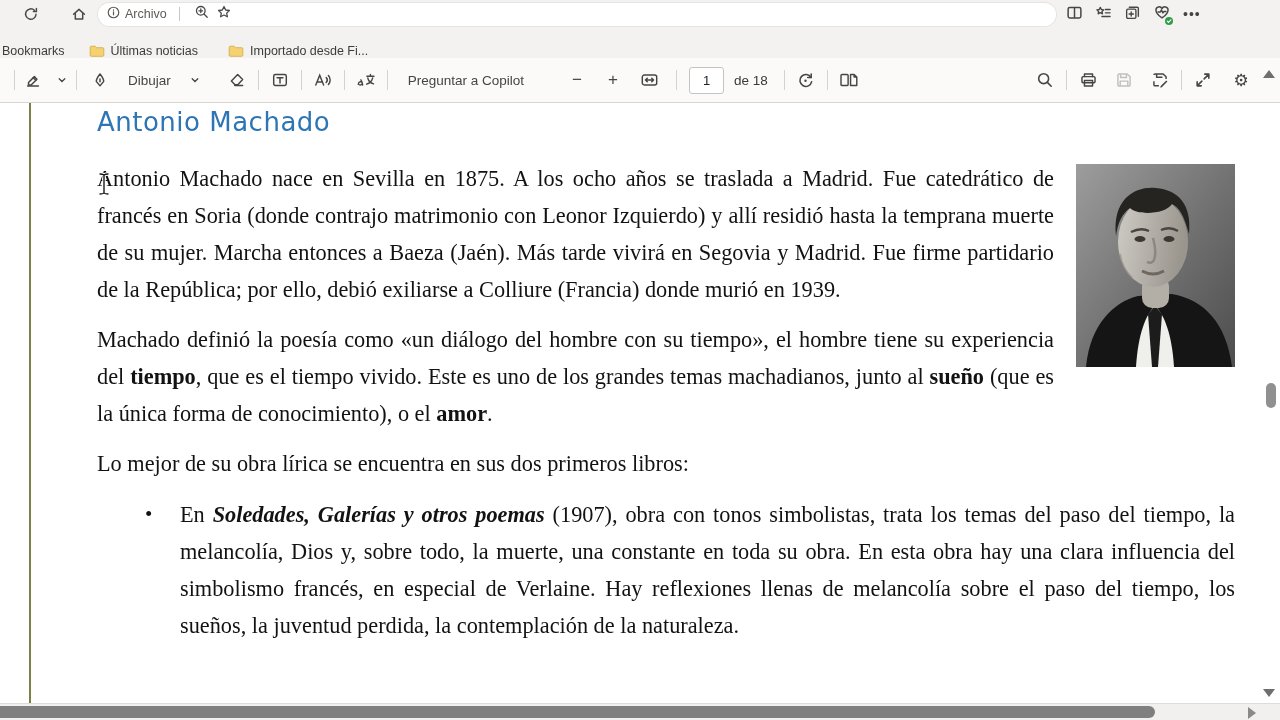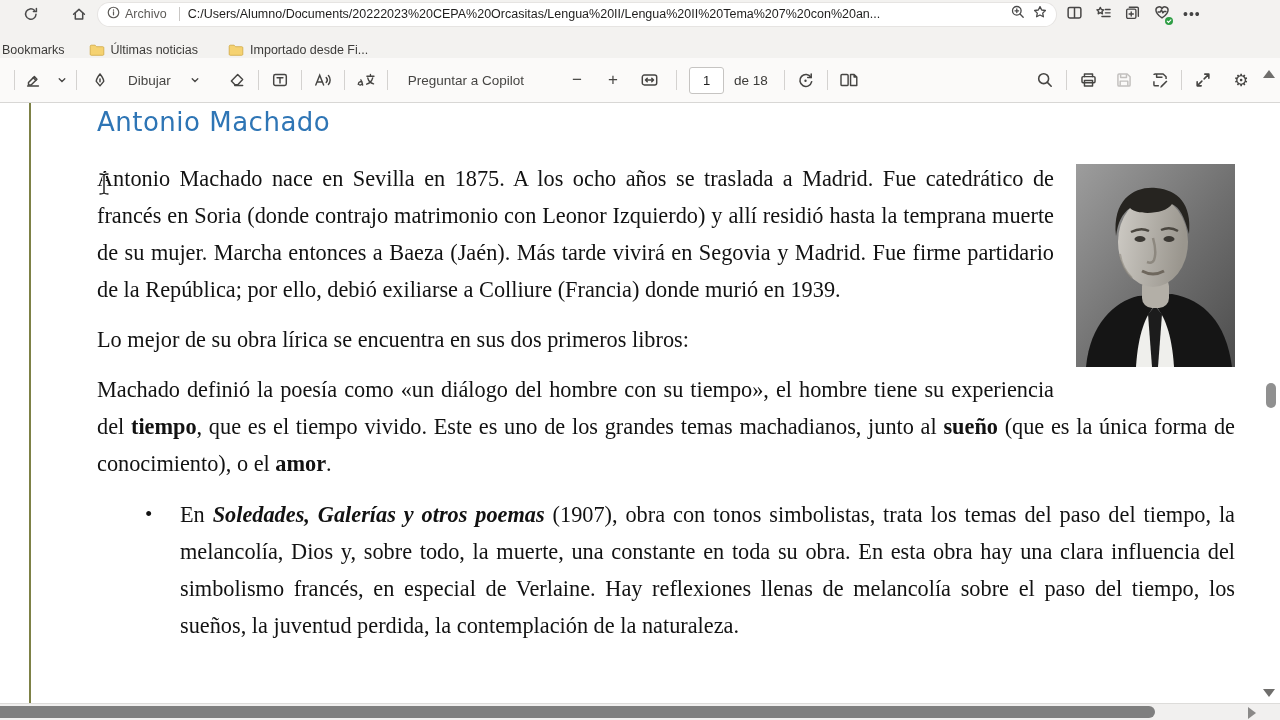--- a/index.html
+++ b/index.html
@@ -17,21 +17,21 @@
              display:flex; align-items:center; padding:0 8px; box-shadow:0 0 0 1px #e6e4e2; }
   .omni-scheme { font-size:12.5px; color:#5d5b58; margin:0 4px 0 4px; white-space:nowrap; }
   .omni-sep { width:1px; height:14px; background:#c9c7c5; margin:0 8px; }
   .omni-url { font-size:12.5px; color:#1f1e1d; white-space:nowrap; overflow:hidden; flex:1; }
   .omni-right { display:flex; align-items:center; gap:6px; margin-left:6px; }
   .topbar-right { display:flex; align-items:center; margin-left:10px; gap:12px; }
   .dots { font-size:14px; color:#444; letter-spacing:1px; }
 
   
   .bmbar { position:absolute; top:28px; left:0; width:1280px; height:47px; background:#f3f2f0;
-           border-bottom:3px solid #a21caf; display:flex; align-items:center; font-size:12.5px; color:#3c3b39; }
+           border-bottom:1px solid #a21caf; display:flex; align-items:center; font-size:12.5px; color:#3c3b39; }
   .bm-label { margin-left:2px; margin-right:16px; white-space:nowrap; }
   .bm-item { display:flex; align-items:center; gap:6px; padding:3px 8px; border-radius:4px; margin-right:14px; white-space:nowrap; }
 
   
   .pdfbar { position:absolute; top:58px; left:0; width:1280px; height:45px; background:#fbfaf9;
             border-bottom:1px solid #d8d7d5; font-size:13.5px; color:#3b3a38; }
   .grp { position:absolute; top:0; height:44px; display:flex; align-items:center; }
   .g-left { left:8px; }
   .g-center { left:562px; }
   .g-right { left:1030px; }
@@ -97,21 +97,20 @@
     <div class="omnibox">
       <span>
         <svg width="15" height="15" viewBox="0 0 16 16" fill="none" stroke="#5d5b58" stroke-width="1.3" stroke-linecap="round">
           <circle cx="8" cy="8" r="5.6"></circle>
             <path d="M8 7.3v3.2"></path>
             <path d="M8 5.2v.3"></path>
         </svg>
       </span>
       <span class="omni-scheme">Archivo</span>
       <span class="omni-sep"></span>
-      <span class="omni-url">C:/Users/Alumno/Documents/20222023%20CEPA%20Orcasitas/Lengua%20II/Lengua%20II%20Tema%207%20con%20an...</span>
       <span class="omni-right">
         <span>
           <svg width="16" height="16" viewBox="0 0 16 16" fill="none" stroke="#4a4a4a" stroke-width="1.3" stroke-linecap="round">
             <circle cx="6.8" cy="6.8" r="4.3"></circle>
               <path d="M10 10l3.2 3.2"></path>
               <path d="M5 6.8h3.6M6.8 5v3.6"></path>
           </svg>
         </span>
         <span>
           <svg width="16" height="16" viewBox="0 0 16 16" fill="none" stroke="#4a4a4a" stroke-width="1.3" stroke-linejoin="round">
@@ -332,23 +331,23 @@
             <ellipse cx="64" cy="75" rx="5.5" ry="3" fill="#3b3833"></ellipse>
             <ellipse cx="93" cy="75" rx="5.5" ry="3" fill="#3b3833"></ellipse>
             <path d="M77 74 q4 14 1 22 q-2 4 -7 2" stroke="#8d887f" stroke-width="2.5" fill="none"></path>
             <path d="M66 107 q11 6 22 0" stroke="#6e675d" stroke-width="3" fill="none"></path>
             <path d="M44 90 q2 14 12 24" stroke="#8d887f" stroke-width="2" fill="none" opacity="0.6"></path>
           </svg>
         </div>
 
         <p>Antonio Machado nace en Sevilla en 1875. A los ocho años se traslada a Madrid. Fue catedrático de francés en Soria (donde contrajo matrimonio con Leonor Izquierdo) y allí residió hasta la temprana muerte de su mujer. Marcha entonces a Baeza (Jaén). Más tarde vivirá en Segovia y Madrid. Fue firme partidario de la República; por ello, debió exiliarse a Colliure (Francia) donde murió en 1939.</p>
 
+        <p><span>Machado definió la poesía como «un diálogo del hombre con su tiempo», el hombre tiene su experiencia del </span><span class="b">tiempo</span><span>, que es el tiempo vivido. Este es uno de los grandes temas machadianos, junto al </span><span class="b">sueño</span><span> (que es la única forma de conocimiento), o el </span><span class="b">amor</span><span>.</span></p>
+
         <p>Lo mejor de su obra lírica se encuentra en sus dos primeros libros:</p>
-
-        <p><span>Machado definió la poesía como «un diálogo del hombre con su tiempo», el hombre tiene su experiencia del </span><span class="b">tiempo</span><span>, que es el tiempo vivido. Este es uno de los grandes temas machadianos, junto al </span><span class="b">sueño</span><span> (que es la única forma de conocimiento), o el </span><span class="b">amor</span><span>.</span></p>
 
         <div class="li">
           <span class="dot">•</span>
           <div class="li-text"><span>En </span><span class="bi">Soledades, Galerías y otros poemas</span><span> (1907), obra con tonos simbolistas, trata los temas del paso del tiempo, la melancolía, Dios y, sobre todo, la muerte, una constante en toda su obra. En esta obra hay una clara influencia del simbolismo francés, en especial de Verlaine. Hay reflexiones llenas de melancolía sobre el paso del tiempo, los sueños, la juventud perdida, la contemplación de la naturaleza.</span></div>
         </div>
       </div>
     </div>
 
     <span class="ibeam">
       <svg width="16" height="26" viewBox="0 0 16 26">

